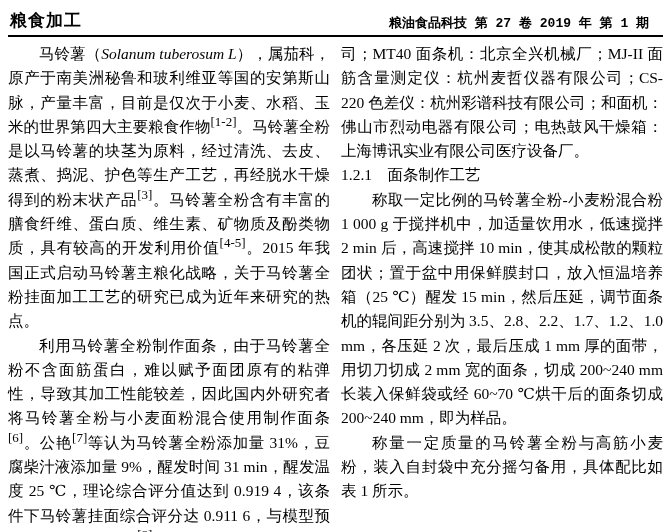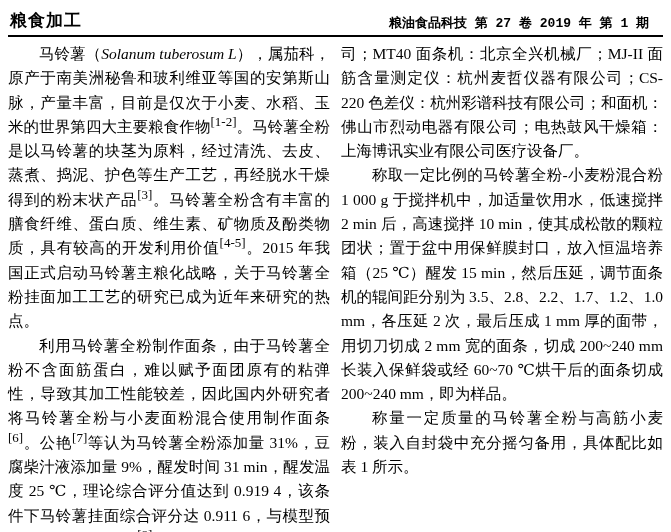--- a/index.html
+++ b/index.html
@@ -67,18 +67,19 @@
 
   <hr class="rule">
 
   <div class="cols">
     <section class="col">
         <p class="blk para indent"><span>马铃薯（</span><span class="it">Solanum tuberosum L</span><span>），属茄科，原产于南美洲秘鲁和玻利维亚等国的安第斯山脉，产量丰富，目前是仅次于小麦、水稻、玉米的世界第四大主要粮食作物</span><sup>[1-2]</sup><span>。马铃薯全粉是以马铃薯的块茎为原料，经过清洗、去皮、蒸煮、捣泥、护色等生产工艺，再经脱水干燥得到的粉末状产品</span><sup>[3]</sup><span>。马铃薯全粉含有丰富的膳食纤维、蛋白质、维生素、矿物质及酚类物质，具有较高的开发利用价值</span><sup>[4-5]</sup><span>。2015 年我国正式启动马铃薯主粮化战略，关于马铃薯全粉挂面加工工艺的研究已成为近年来研究的热点。</span></p>
         <p class="blk para indent"><span>利用马铃薯全粉制作面条，由于马铃薯全粉不含面筋蛋白，难以赋予面团原有的粘弹性，导致其加工性能较差，因此国内外研究者将马铃薯全粉与小麦面粉混合使用制作面条</span><sup>[6]</sup><span>。公艳</span><sup>[7]</sup><span>等认为马铃薯全粉添加量 31%，豆腐柴汁液添加量 9%，醒发时间 31 min，醒发温度 25 ℃，理论综合评分值达到 0.919 4，该条件下马铃薯挂面综合评分达 0.911 6，与模型预测值接近。郭祥想</span><sup>[8]</sup><span>等认为当马铃薯全粉添加量为 15%、和面时间 10 min、醒发温度 30 ℃、醒发时间 15 min</span></p>
       </section>
     <section class="col">
         <p class="blk para"><span>司；MT40 面条机：北京全兴机械厂；MJ-II 面筋含量测定仪：杭州麦哲仪器有限公司；CS-220 色差仪：杭州彩谱科技有限公司；和面机：佛山市烈动电器有限公司；电热鼓风干燥箱：上海博讯实业有限公司医疗设备厂。</span></p>
+        <p class="blk h3"><span>1.2.1　面条制作工艺</span></p>
         <p class="blk para indent"><span>称取一定比例的马铃薯全粉-小麦粉混合粉 1 000 g 于搅拌机中，加适量饮用水，低速搅拌 2 min 后，高速搅拌 10 min，使其成松散的颗粒团状；置于盆中用保鲜膜封口，放入恒温培养箱（25 ℃）醒发 15 min，然后压延，调节面条机的辊间距分别为 3.5、2.8、2.2、1.7、1.2、1.0 mm，各压延 2 次，最后压成 1 mm 厚的面带，用切刀切成 2 mm 宽的面条，切成 200~240 mm 长装入保鲜袋或经 60~70 ℃烘干后的面条切成 200~240 mm，即为样品。</span></p>
         <p class="blk para indent"><span>称量一定质量的马铃薯全粉与高筋小麦粉，装入自封袋中充分摇匀备用，具体配比如表 1 所示。</span></p>
       </section>
   </div>
 
 </div>
 
 </body></html>

